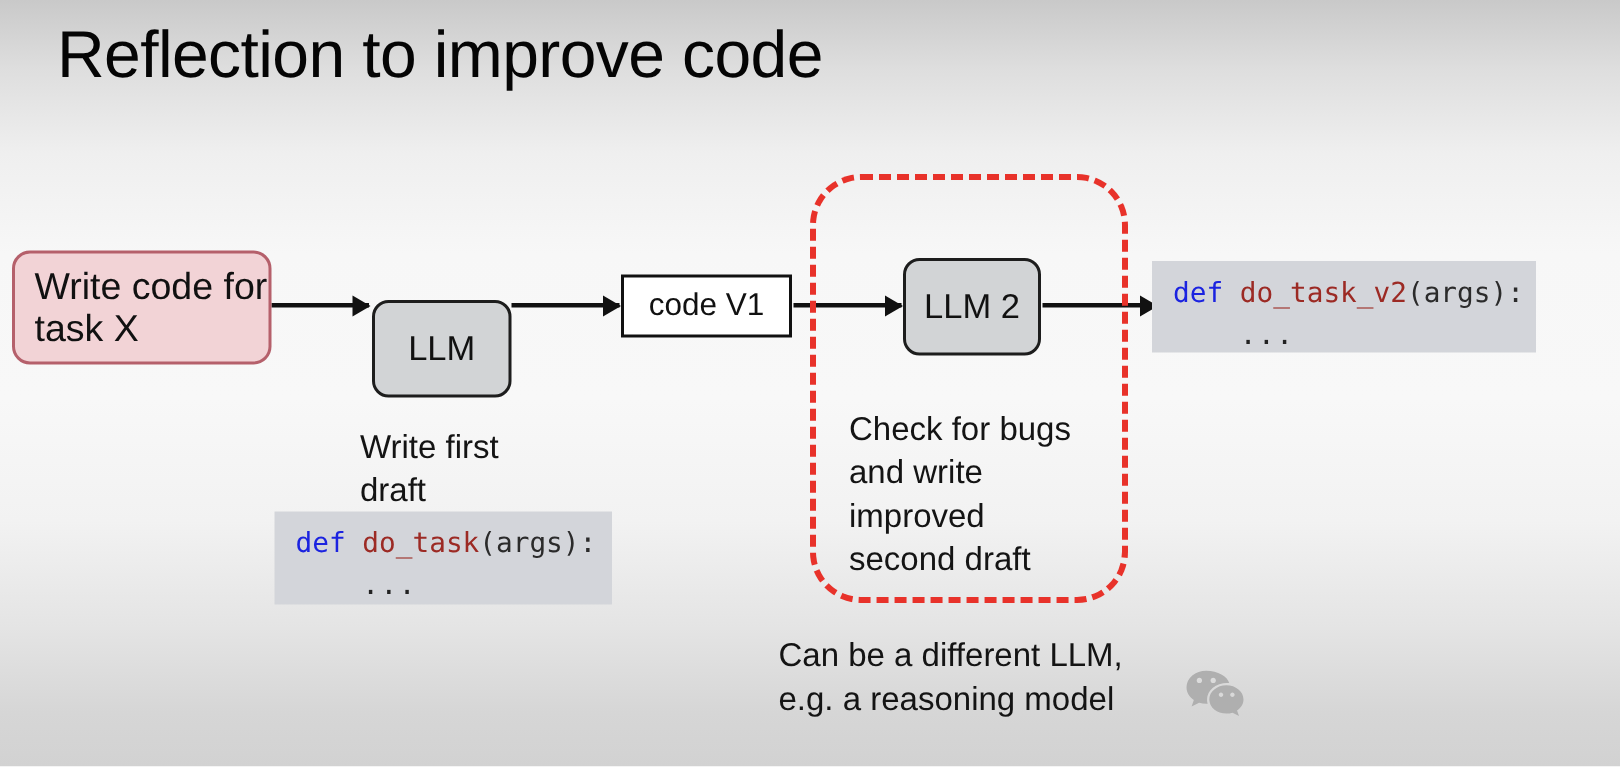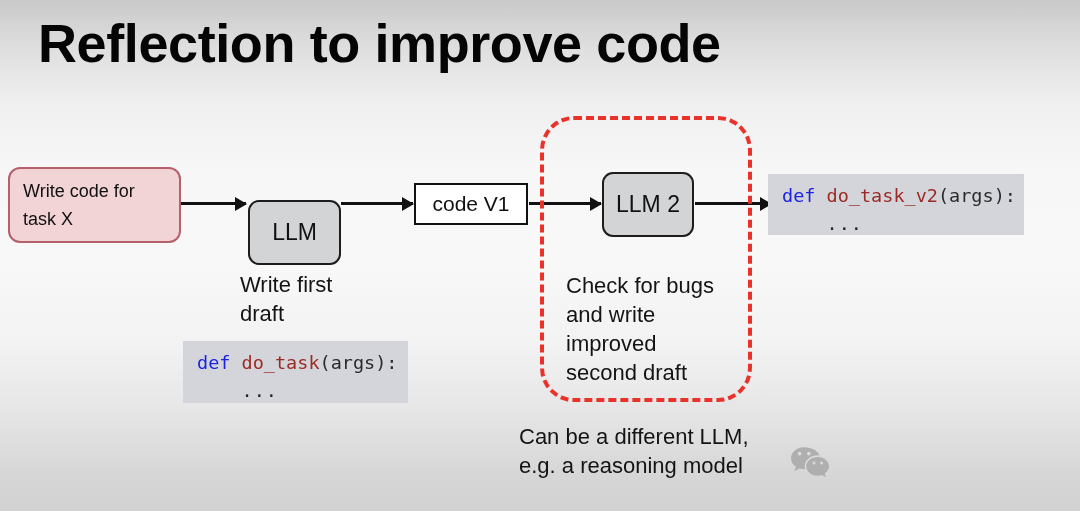--- a/index.html
+++ b/index.html
@@ -26,22 +26,22 @@
         #e4e4e4 82%,
         #d6d6d6 93%,
         #d2d2d2 100%);
   }
 
   
   #title {
     position: absolute;
     left: 38px;
     top: 12px;
-    font-size: 54px;
-    font-weight: 700;
+    font-size: 44px;
+    font-weight: 400;
     letter-spacing: -0.4px;
     color: #050505;
     white-space: nowrap;
   }
 
   
   .node {
     position: absolute;
     box-sizing: border-box;
     display: flex;
@@ -55,21 +55,21 @@
 
   #box-prompt {
     left: 8px;
     top: 167px;
     width: 173px;
     height: 76px;
     background: #f2d3d6;
     border: 2px solid #b5606b;
     border-radius: 12px;
     padding: 6px 0 6px 13px;
-    font-size: 18px;
+    font-size: 25px;
     line-height: 28px;
   }
 
   #box-llm1 {
     left: 248px;
     top: 172px;
     width: 93px;
     height: 65px;
     background: #d2d4d6;
     border: 2.5px solid #1d1d1d;
@@ -168,21 +168,21 @@
   }
 
   
   .caption {
     position: absolute;
     color: #141414;
     font-size: 22px;
     line-height: 29px;
     white-space: pre-line;
   }
-  #caption-left  { left: 240px; top: 270px; width: 200px; }
+  #caption-left  { left: 240px; top: 283px; width: 200px; }
   #caption-right { left: 566px; top: 271px; width: 200px; }
   #caption-note  { left: 519px; top: 422px; width: 340px; }
 
   
   #watermark {
     position: absolute;
     left: 790px;
     top: 446px;
     display: flex;
     align-items: center;

